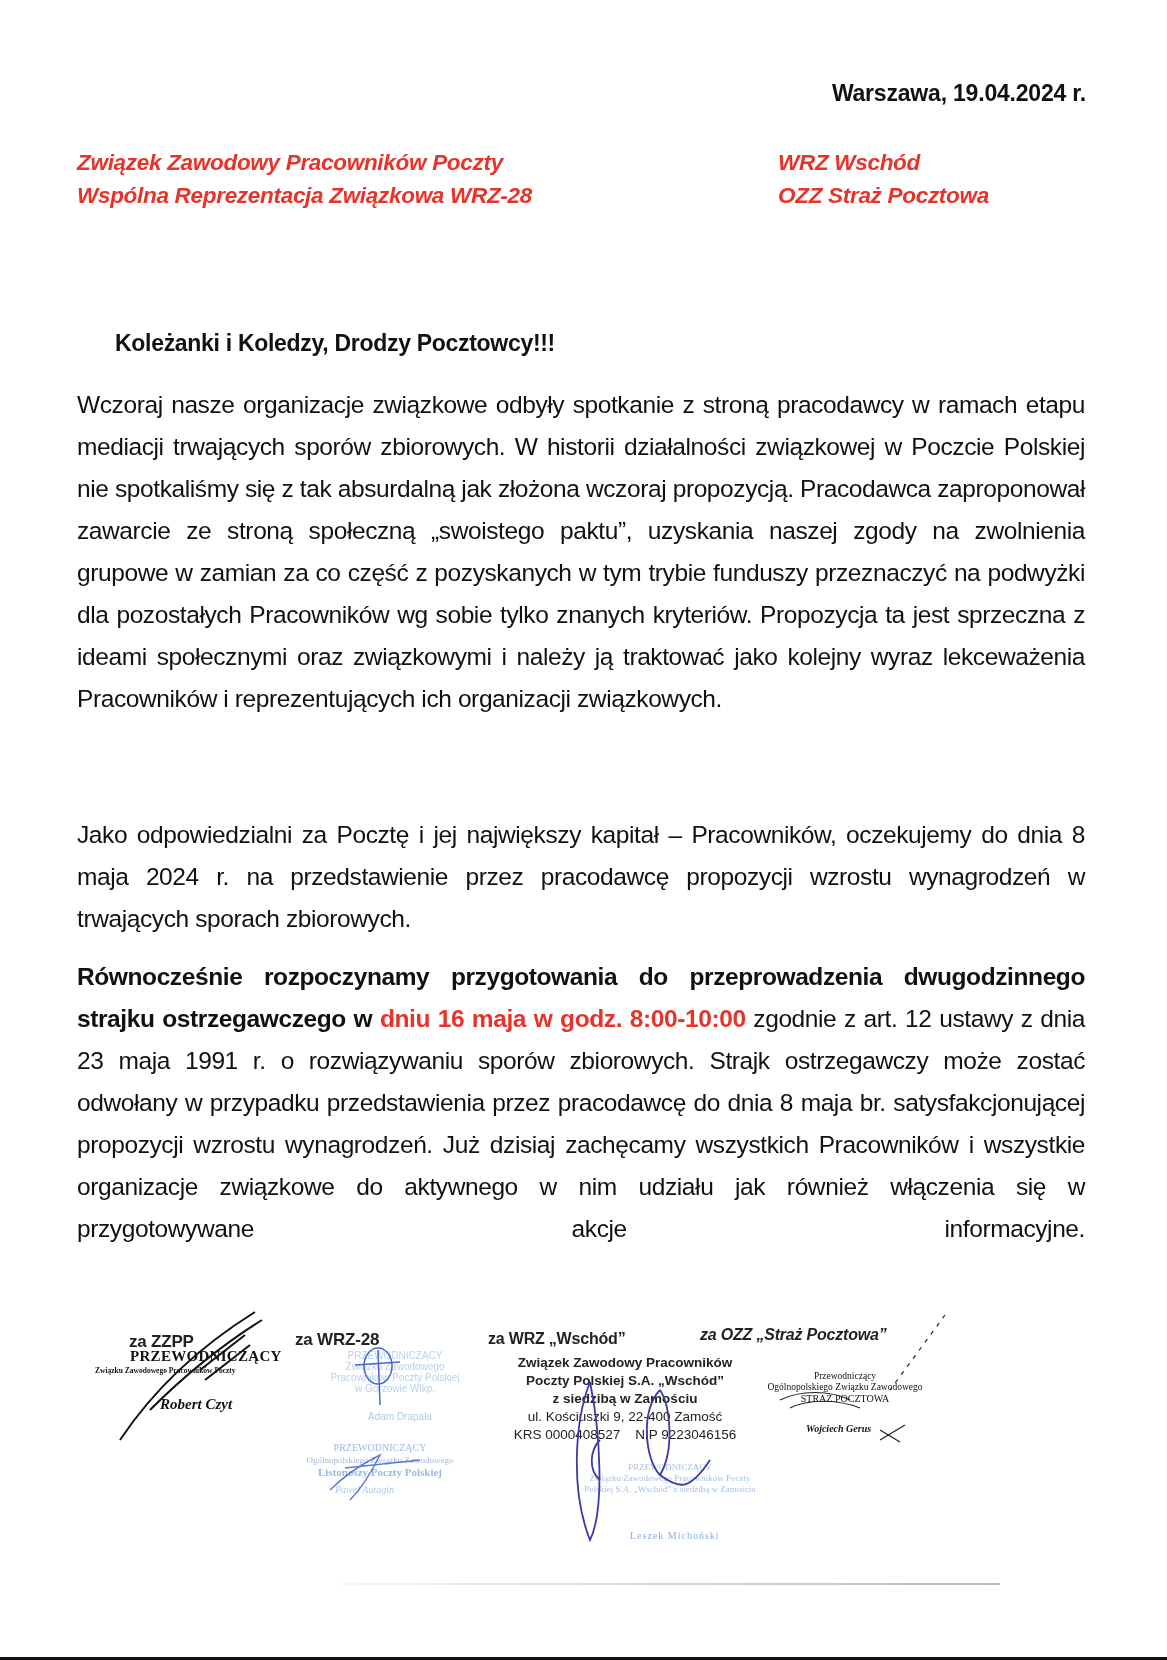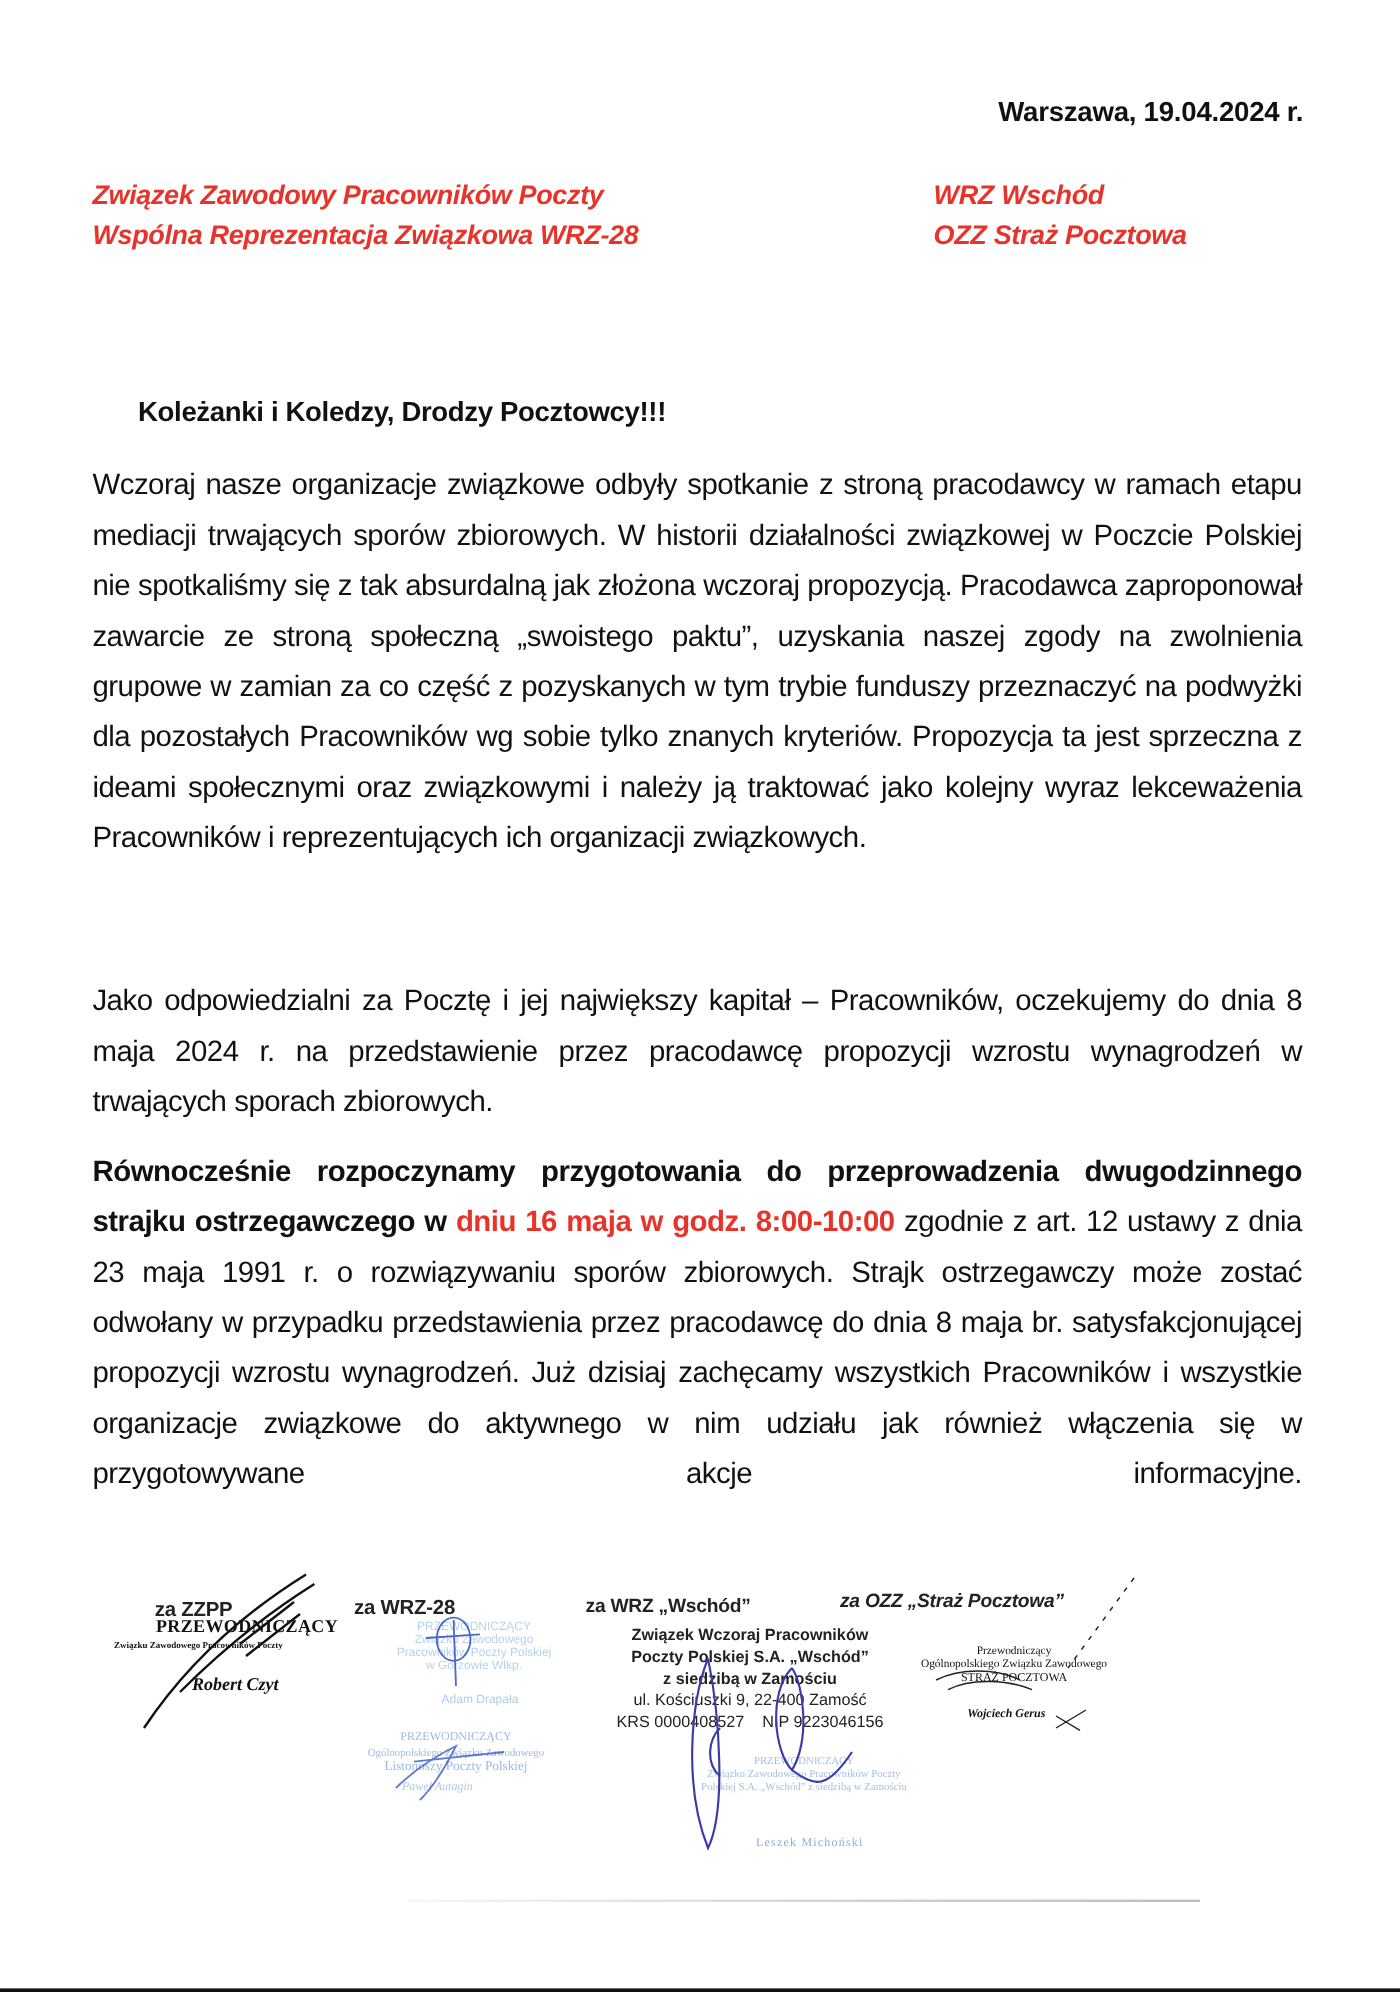--- a/index.html
+++ b/index.html
@@ -82,27 +82,27 @@
       <div>PRZEWODNICZĄCY</div>
       <div>Związku Zawodowego</div>
       <div>Pracowników Poczty Polskiej</div>
       <div>w Gorzowie Wlkp.</div>
     </div>
     <div class="stamp-blue" style="left:368px; top:121px; font-size:10px; opacity:0.5;">Adam Drapała</div>
 
     <div class="stamp-blue-serif center" style="left:250px; top:152px; width:260px; font-size:10px; line-height:12px; opacity:0.55;">
       <div>PRZEWODNICZĄCY</div>
       <div style="font-size:9px;">Ogólnopolskiego Związku Zawodowego</div>
-      <div style="font-size:11px; font-weight:normal;">Listonoszy Poczty Polskiej</div>
+      <div style="font-size:11px; font-weight:bold;">Listonoszy Poczty Polskiej</div>
     </div>
     <div class="stamp-blue-serif" style="left:335px; top:194px; font-size:10px; font-style:italic; opacity:0.45;">Paweł Autagin</div>
 
     <div class="sig-label" style="left:488px; top:40px; font-size:16px;">za WRZ „Wschód”</div>
     <div class="center" style="position:absolute; left:475px; top:64px; width:300px; font-size:13.5px; line-height:18px; font-weight:bold; color:#222;">
-      <div>Związek Wczoraj Pracowników</div>
+      <div>Związek Zawodowy Pracowników</div>
       <div>Poczty Polskiej S.A. „Wschód”</div>
       <div>z siedzibą w Zamościu</div>
       <div style="font-weight:normal;">ul. Kościuszki 9, 22-400 Zamość</div>
       <div style="font-weight:normal; white-space:pre;">KRS 0000408527    NIP 9223046156</div>
     </div>
     <div class="stamp-blue-serif center" style="left:540px; top:172px; width:260px; font-size:9px; line-height:11px; opacity:0.5;">
       <div>PRZEWODNICZĄCY</div>
       <div>Związku Zawodowego Pracowników Poczty</div>
       <div>Polskiej S.A. „Wschód” z siedzibą w Zamościu</div>
     </div>

